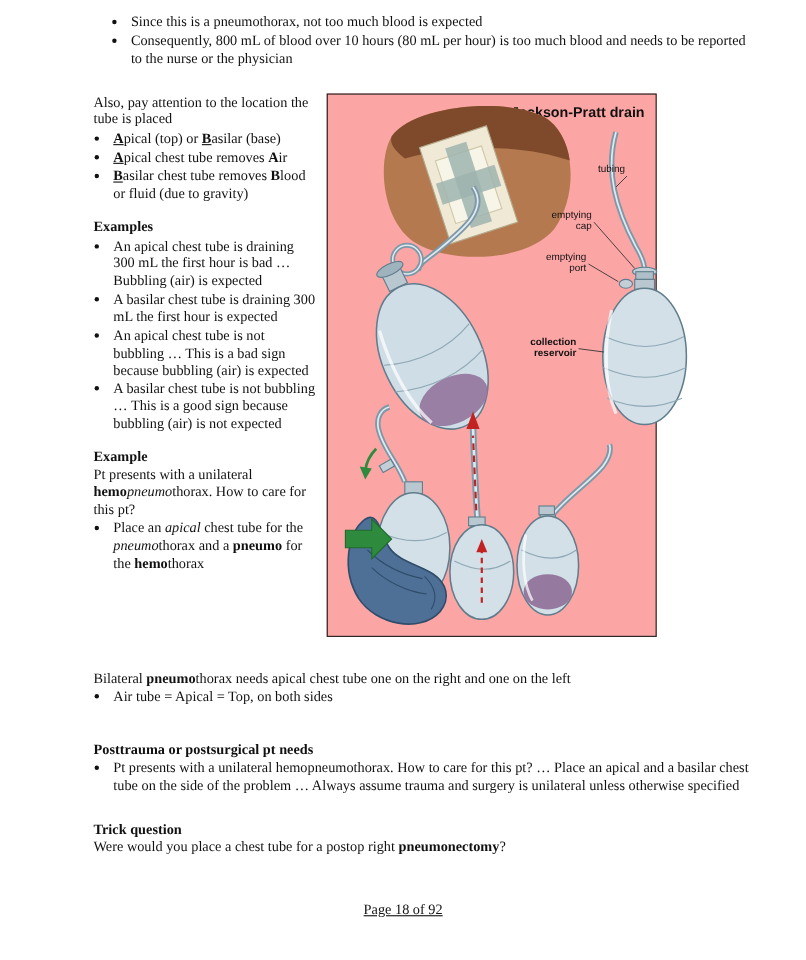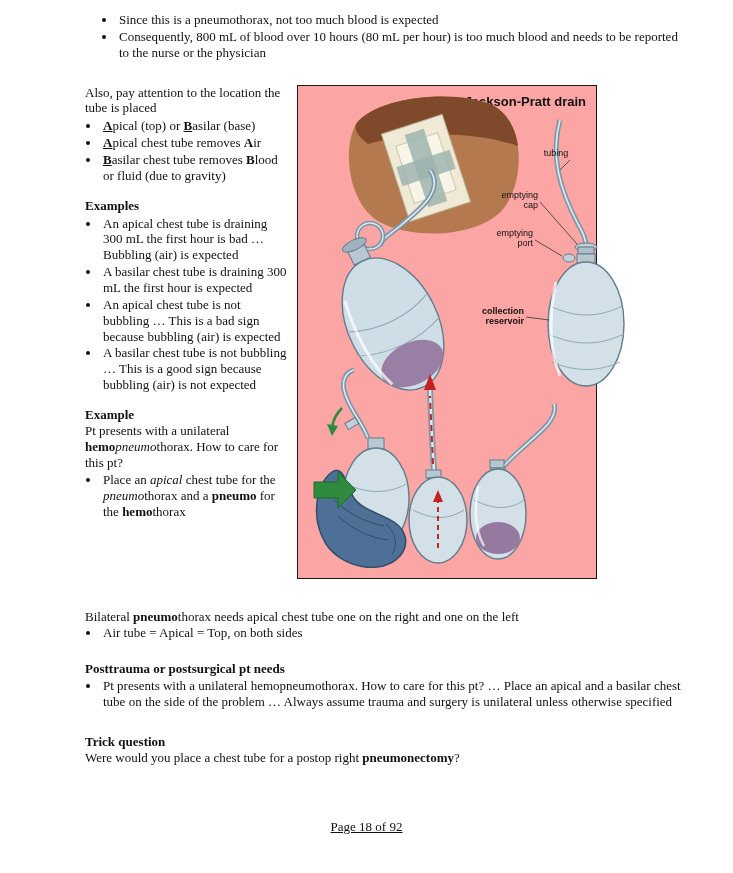--- a/index.html
+++ b/index.html
@@ -49,21 +49,21 @@
     text-align: right;
   }
   .lbl-tubing { left: 238px; top: 62px; width: 40px; text-align: center; }
   .lbl-cap { left: 192px; top: 104px; width: 48px; }
   .lbl-port { left: 184px; top: 142px; width: 51px; }
   .lbl-reservoir { left: 162px; top: 220px; width: 64px; font-weight: bold; }
 
   .below { margin: 30px 48px 0 85px; }
   .below p { margin: 0; }
   .below ul { margin: 1px 0 0 0; padding-left: 16px; }
-  .mt-sm { margin-top: 20px; }
+  .mt-sm { margin-top: 32px; }
   .mt-md { margin-top: 24px; }
 
   .page-number {
     position: absolute; left: 0; right: 0; bottom: 38px;
     text-align: center;
     text-decoration: underline;
   }
 </style>
 </head>
 <body>

